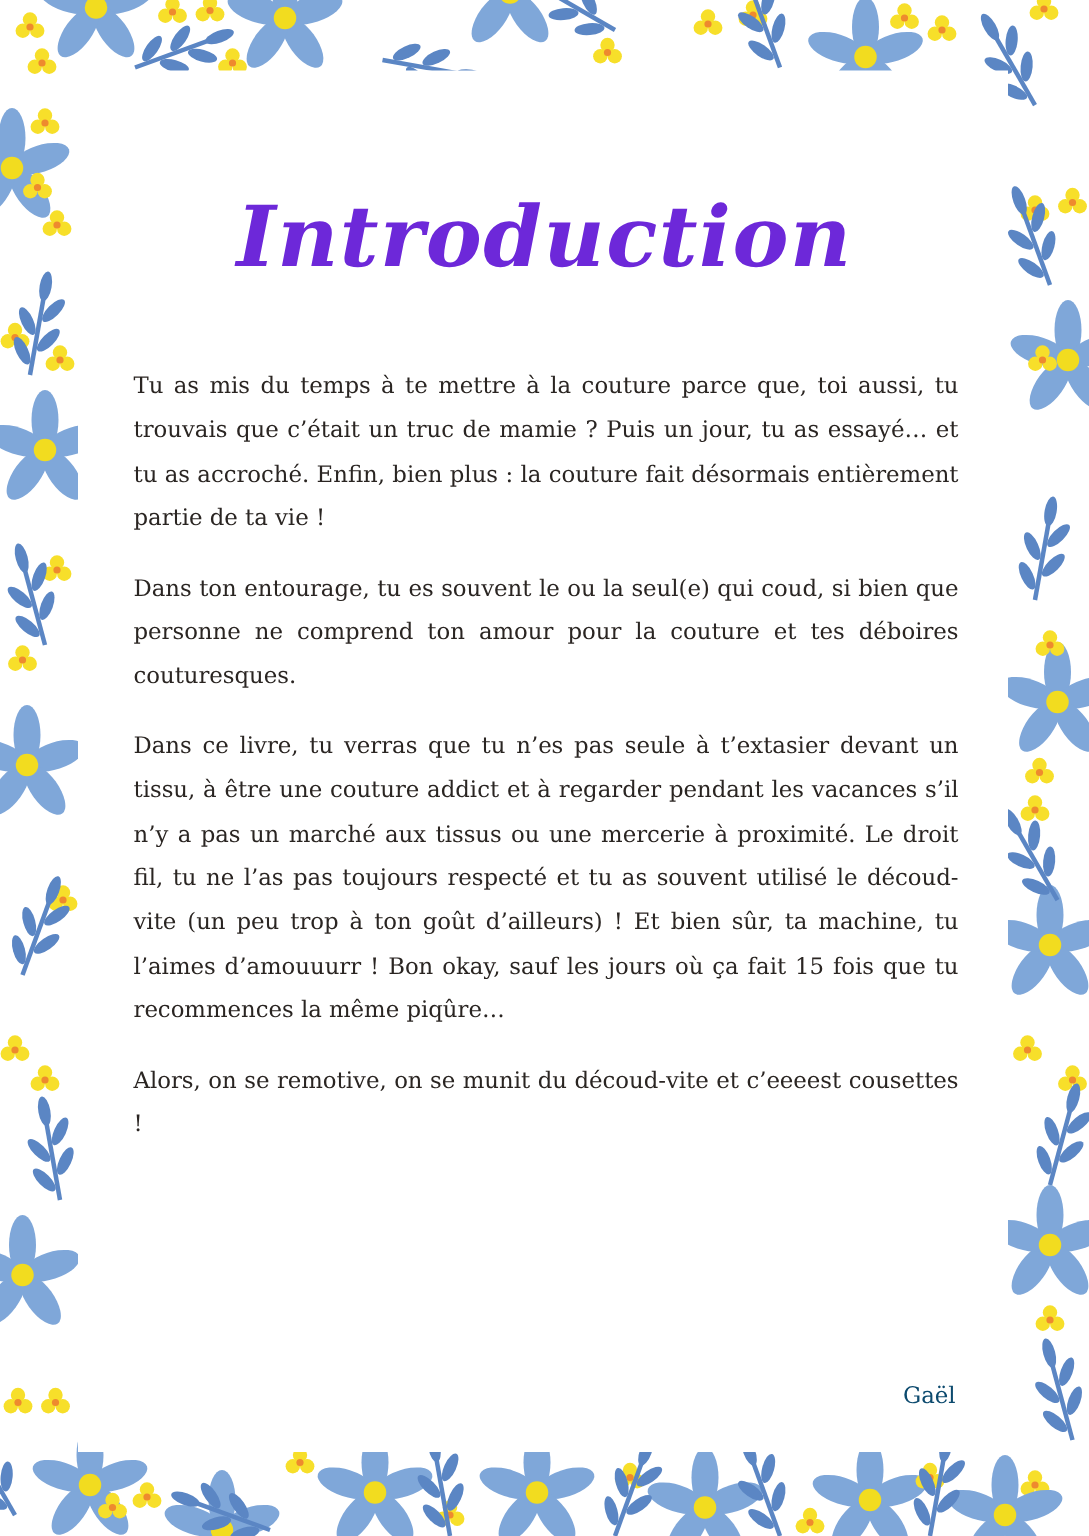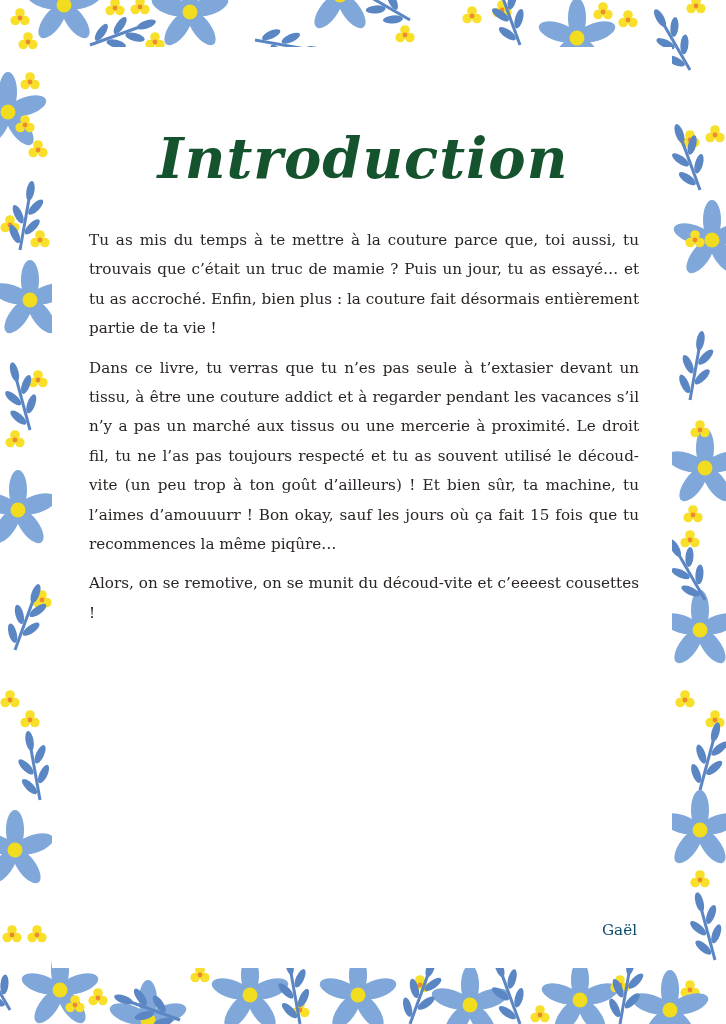--- a/index.html
+++ b/index.html
@@ -1,21 +1,21 @@
 <!DOCTYPE html>
 <html><head>
 <meta charset="utf-8">
 <style>
   html, body { margin:0; padding:0; }
   body { width:726px; height:1024px; position:relative; overflow:hidden; background:#ffffff; font-family:"DejaVu Serif", serif; }
   .border-layer { position:absolute; left:0; top:0; width:726px; height:1024px; }
   .panel { position:absolute; left:52px; top:47px; width:620px; height:921px; background:#ffffff; }
-  .title { position:absolute; left:0; top:92px; width:726px; text-align:center; color:#14532d; font-family:"DejaVu Serif", serif; font-style:italic; font-size:56px; letter-spacing:1px; line-height:1; }
+  .title { position:absolute; left:0; top:92px; width:726px; text-align:center; color:#6d28d9; font-family:"DejaVu Serif", serif; font-style:italic; font-size:56px; letter-spacing:1px; line-height:1; }
   .body-text { position:absolute; left:89px; top:226px; width:550px; color:#2a2522; font-family:"DejaVu Serif", serif; font-size:15.2px; line-height:29.4px; }
-  .body-text p { margin:0 0 10px 0; text-align:justify; }
+  .body-text p { margin:17px 0 10px 0; text-align:justify; }
   .signature { position:absolute; right:89px; top:921px; color:#0c4a6e; font-family:"DejaVu Serif", serif; font-size:15.2px; }
 </style>
 </head>
 <body>
 
 <svg class="border-layer" viewBox="0 0 726 1024" xmlns="http://www.w3.org/2000/svg">
   <defs>
     <g id="bigflower">
       <ellipse cx="0" cy="-20" rx="9" ry="20" fill="#7fa7d9"></ellipse>
       <ellipse cx="0" cy="-20" rx="9" ry="20" fill="#7fa7d9" transform="rotate(72)"></ellipse>
@@ -123,17 +123,18 @@
   <use href="#leafsprig" transform="translate(520 1024) rotate(-20)"></use>
   <use href="#leafsprig" transform="translate(620 1024) rotate(10)"></use>
 </svg>
 
 <div class="panel"></div>
 
 <h1 class="title">Introduction</h1>
 
 <div class="body-text">
   <p>Tu as mis du temps à te mettre à la couture parce que, toi aussi, tu trouvais que c’était un truc de mamie ? Puis un jour, tu as essayé… et tu as accroché. Enfin, bien plus : la couture fait désormais entièrement partie de ta vie !</p>
+  <p>Dans ton entourage, tu es souvent le ou la seul(e) qui coud, si bien que personne ne comprend ton amour pour la couture et tes déboires couturesques.</p>
   <p>Dans ce livre, tu verras que tu n’es pas seule à t’extasier devant un tissu, à être une couture addict et à regarder pendant les vacances s’il n’y a pas un marché aux tissus ou une mercerie à proximité. Le droit fil, tu ne l’as pas toujours respecté et tu as souvent utilisé le découd-vite (un peu trop à ton goût d’ailleurs) ! Et bien sûr, ta machine, tu l’aimes d’amouuurr ! Bon okay, sauf les jours où ça fait 15 fois que tu recommences la même piqûre…</p>
   <p>Alors, on se remotive, on se munit du découd-vite et c’eeeest cousettes !</p>
 </div>
 
 <div class="signature">Gaël</div>
 
 </body></html>

